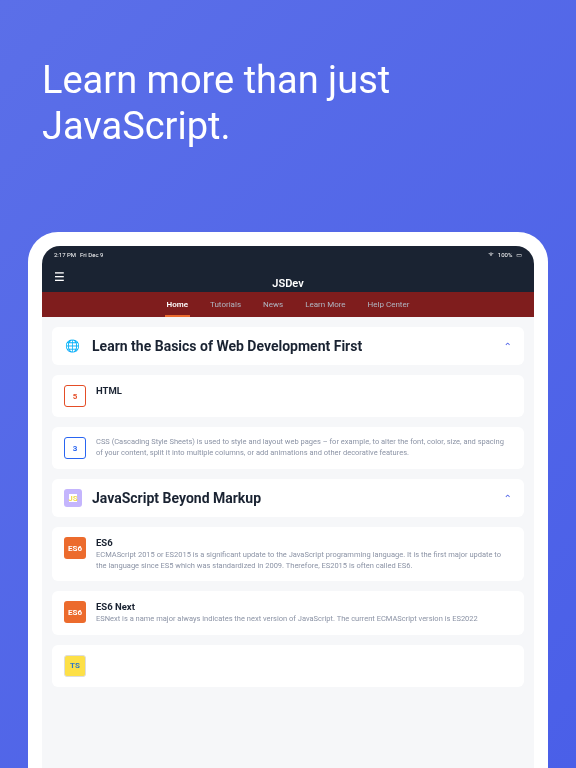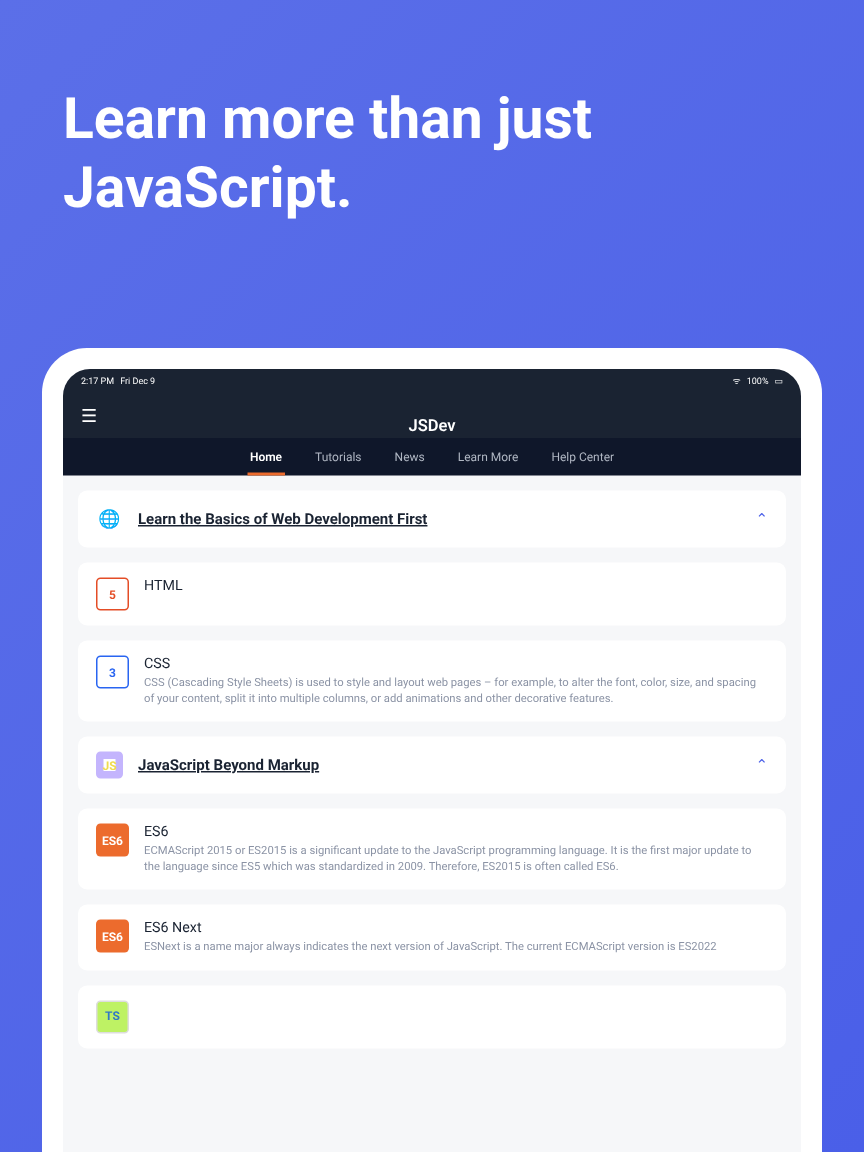--- a/index.html
+++ b/index.html
@@ -7,21 +7,21 @@
   width: 576px;
   height: 768px;
   background: linear-gradient(135deg, #5B6FE8 0%, #4A5FE8 100%);
   font-family: -apple-system, BlinkMacSystemFont, 'Segoe UI', Roboto, sans-serif;
   overflow: hidden;
   position: relative;
 }
 .hero-text {
   color: #fff;
   font-size: 38px;
-  font-weight: 700;
+  font-weight: 400;
   padding: 58px 64px 40px 42px;
   line-height: 1.2;
 }
 .device-frame {
   position: absolute;
   left: 28px;
   right: 28px;
   top: 232px;
   bottom: 0;
   background: #fff;
@@ -57,21 +57,21 @@
   position: relative;
 }
 .menu-icon {
   position: absolute;
   left: 12px;
   color: #fff;
   font-size: 12px;
 }
 .nav-title { color: #fff; font-size: 11px; font-weight: 600; margin-top: 13px; }
 .tabs {
-  background: #0f172a;
+  background: #7f1d1d;
   display: flex;
   justify-content: center;
   gap: 18px;
   padding: 2px 0 0 0;
 }
 .tab {
   color: #b0b7c3;
   font-size: 8px;
   padding: 6px 2px 8px 2px;
   cursor: pointer;
@@ -106,21 +106,21 @@
   position: relative;
 }
 .section-icon {
   width: 18px;
   height: 18px;
   display: flex;
   align-items: center;
   justify-content: center;
   font-size: 12px;
 }
-.section-title { font-size: 10px; font-weight: 700; color: #1a2332; text-decoration: underline; }
+.section-title { font-size: 14px; font-weight: 700; color: #1a2332; }
 .chevron {
   position: absolute;
   right: 12px;
   color: #4A5FE8;
   font-size: 10px;
 }
 .card {
   background: #fff;
   border-radius: 6px;
   padding: 10px 12px;
@@ -135,23 +135,23 @@
   display: flex;
   align-items: center;
   justify-content: center;
   font-size: 8px;
   font-weight: 700;
   border-radius: 3px;
 }
 .icon-html { background: #fff; color: #E44D26; border: 1px solid #E44D26; }
 .icon-css { background: #fff; color: #2965F1; border: 1px solid #2965F1; }
 .icon-es6 { background: #EC6B2D; color: #fff; }
-.icon-ts { background: #bef264; color: #3178C6; border: 1px solid #ddd; }
+.icon-ts { background: #fde047; color: #3178C6; border: 1px solid #ddd; }
 .card-body { flex: 1; }
-.card-title { font-size: 9.5px; font-weight: 400; color: #1a2332; margin-bottom: 2px; }
+.card-title { font-size: 9.5px; font-weight: 700; color: #1a2332; margin-bottom: 2px; }
 .card-desc { font-size: 7.5px; color: #8b93a5; line-height: 1.4; }
 </style>
 </head>
 <body>
 
 <div class="hero-text">Learn more than just JavaScript.</div>
 
 <div class="device-frame">
   <div class="screen">
 
@@ -191,21 +191,20 @@
       <div class="card">
         <div class="card-icon icon-html">5</div>
         <div class="card-body">
           <div class="card-title">HTML</div>
         </div>
       </div>
 
       <div class="card">
         <div class="card-icon icon-css">3</div>
         <div class="card-body">
-          <div class="card-title">CSS</div>
           <div class="card-desc">CSS (Cascading Style Sheets) is used to style and layout web pages – for example, to alter the font, color, size, and spacing of your content, split it into multiple columns, or add animations and other decorative features.</div>
         </div>
       </div>
 
       <div class="section-header">
         <div class="section-icon" style="border:5px solid #c4b5fd;border-radius:3px;font-size:8px;font-weight:700;color:#F0DB4F;text-align:center;">JS</div>
         <div class="section-title">JavaScript Beyond Markup</div>
         <div class="chevron">⌃</div>
       </div>
 

